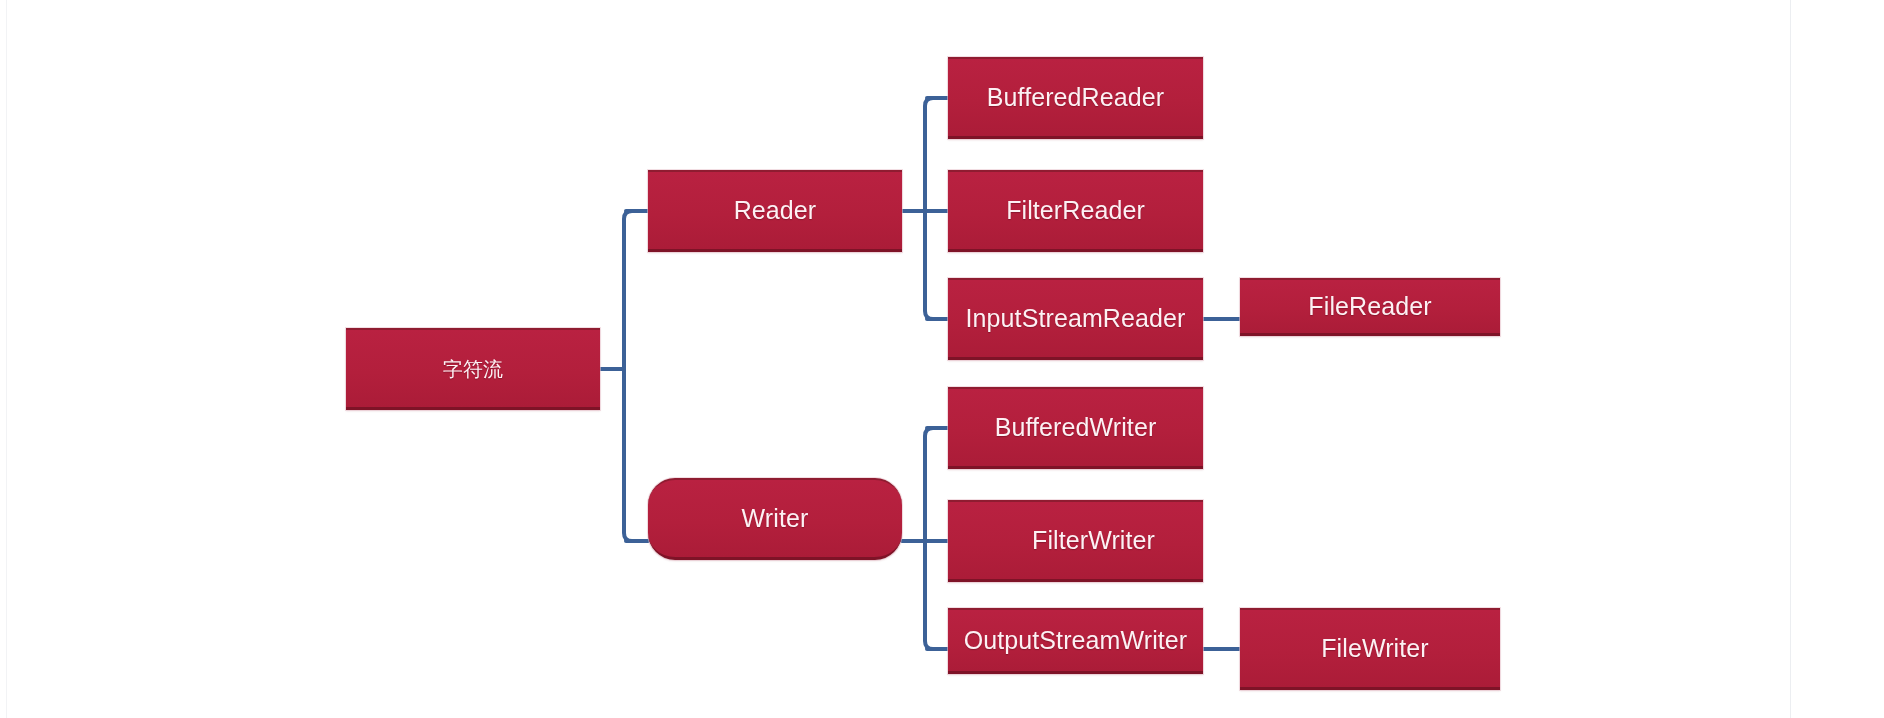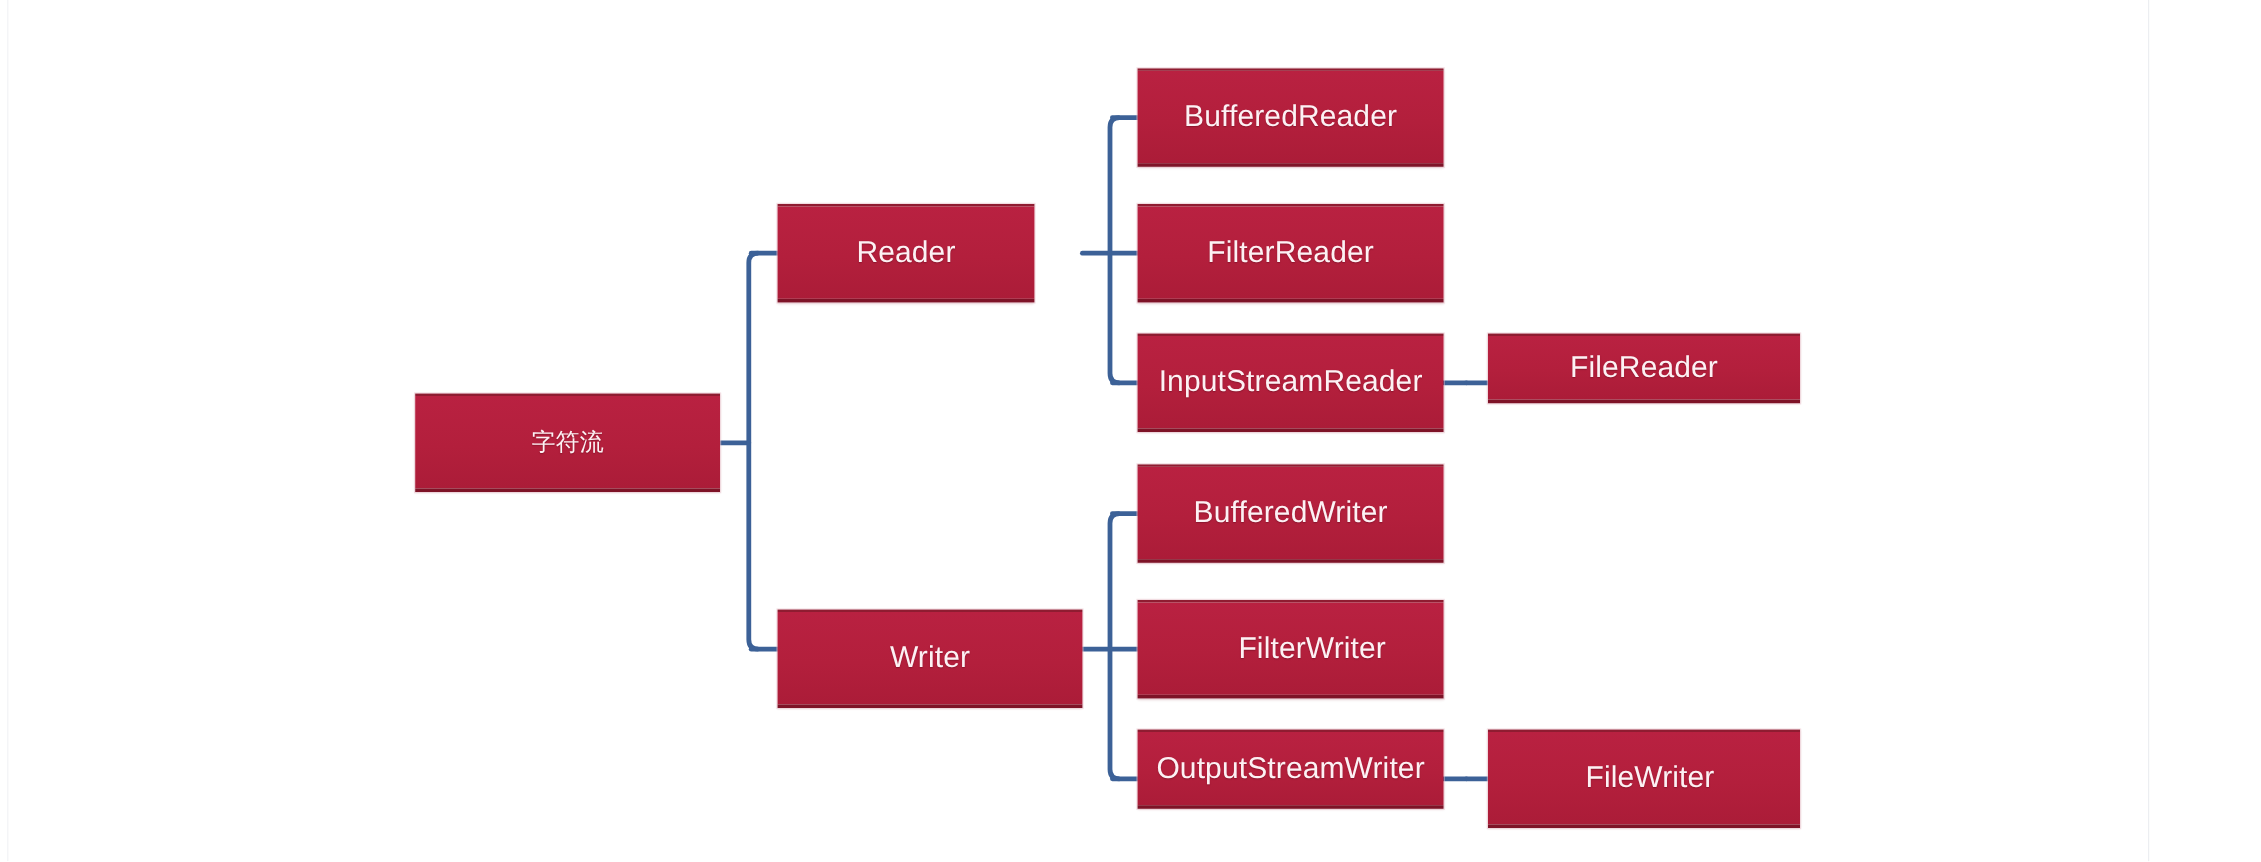--- a/index.html
+++ b/index.html
@@ -99,24 +99,24 @@
       <g>
         <line x1="1203" y1="649" x2="1222" y2="649" stroke="#3c6197" stroke-width="4" stroke-linecap="round"></line>
         <line x1="1222" y1="649" x2="1240" y2="649" stroke="#3c6197" stroke-width="4" stroke-linecap="round"></line>
       </g>
     </svg>
 
   <div id="nodes">
       <div class="node root" style="left: 346px; top: 328px; width: 254px; height: 82px;">
         <span class="label">字符流</span>
       </div>
-      <div class="node" style="left: 648px; top: 170px; width: 214px; height: 82px;">
+      <div class="node" style="left: 648px; top: 170px; width: 254px; height: 82px;">
         <span class="label">Reader</span>
       </div>
-      <div class="node" style="left: 648px; top: 508px; width: 254px; height: 82px;">
+      <div class="node" style="left: 648px; top: 478px; width: 254px; height: 82px; border-radius: 27px;">
         <span class="label">Writer</span>
       </div>
       <div class="node" style="left: 948px; top: 57px; width: 255px; height: 82px;">
         <span class="label">BufferedReader</span>
       </div>
       <div class="node" style="left: 948px; top: 170px; width: 255px; height: 82px;">
         <span class="label">FilterReader</span>
       </div>
       <div class="node" style="left: 948px; top: 278px; width: 255px; height: 82px;">
         <span class="label">InputStreamReader</span>

